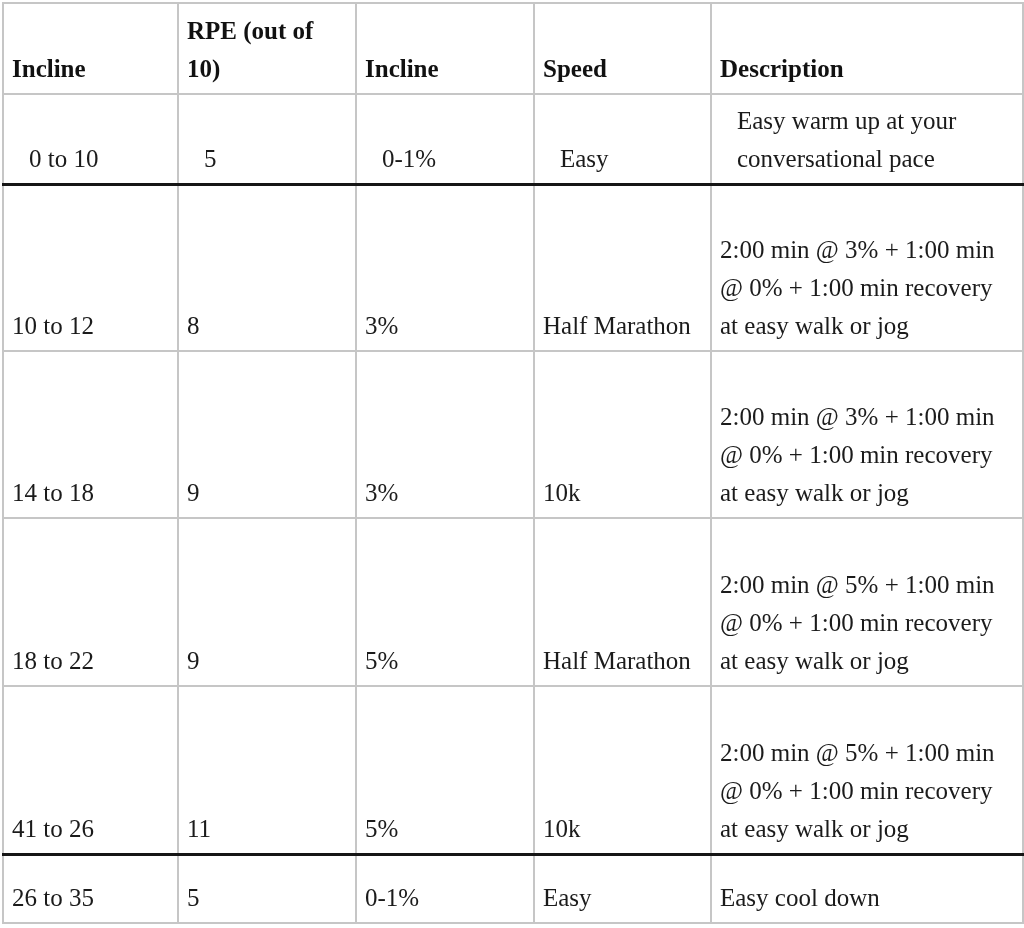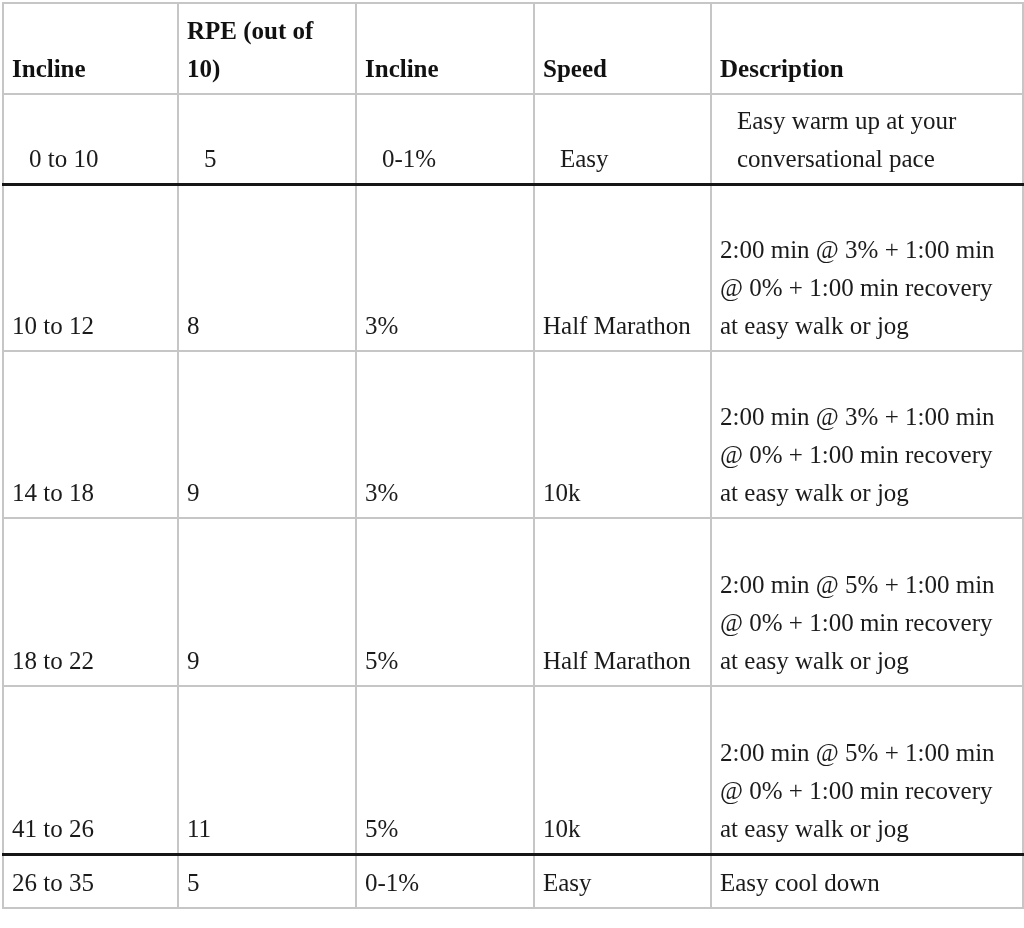--- a/index.html
+++ b/index.html
@@ -36,21 +36,21 @@
   }
   table.workout th {
     font-weight: bold;
     color: #111111;
   }
   
   tr.r-head   { height: 91px; }
   tr.r-warm   { height: 90px; }
   tr.r-int    { height: 167px; }
   tr.r-int-b  { height: 168px; }
-  tr.r-cool   { height: 54px; }
+  tr.r-cool   { height: 69px; }
   
   tr.sec-top td    { border-bottom: 3px solid #161616; padding-left: 25px; }
   tr.sec-bottom td { border-bottom: 3px solid #161616; }
   td.black-left    { border-left: 3px solid #161616; }
   td.black-right   { border-right: 3px solid #161616; }
 </style>
 </head>
 <body>
 
 <div class="page">

